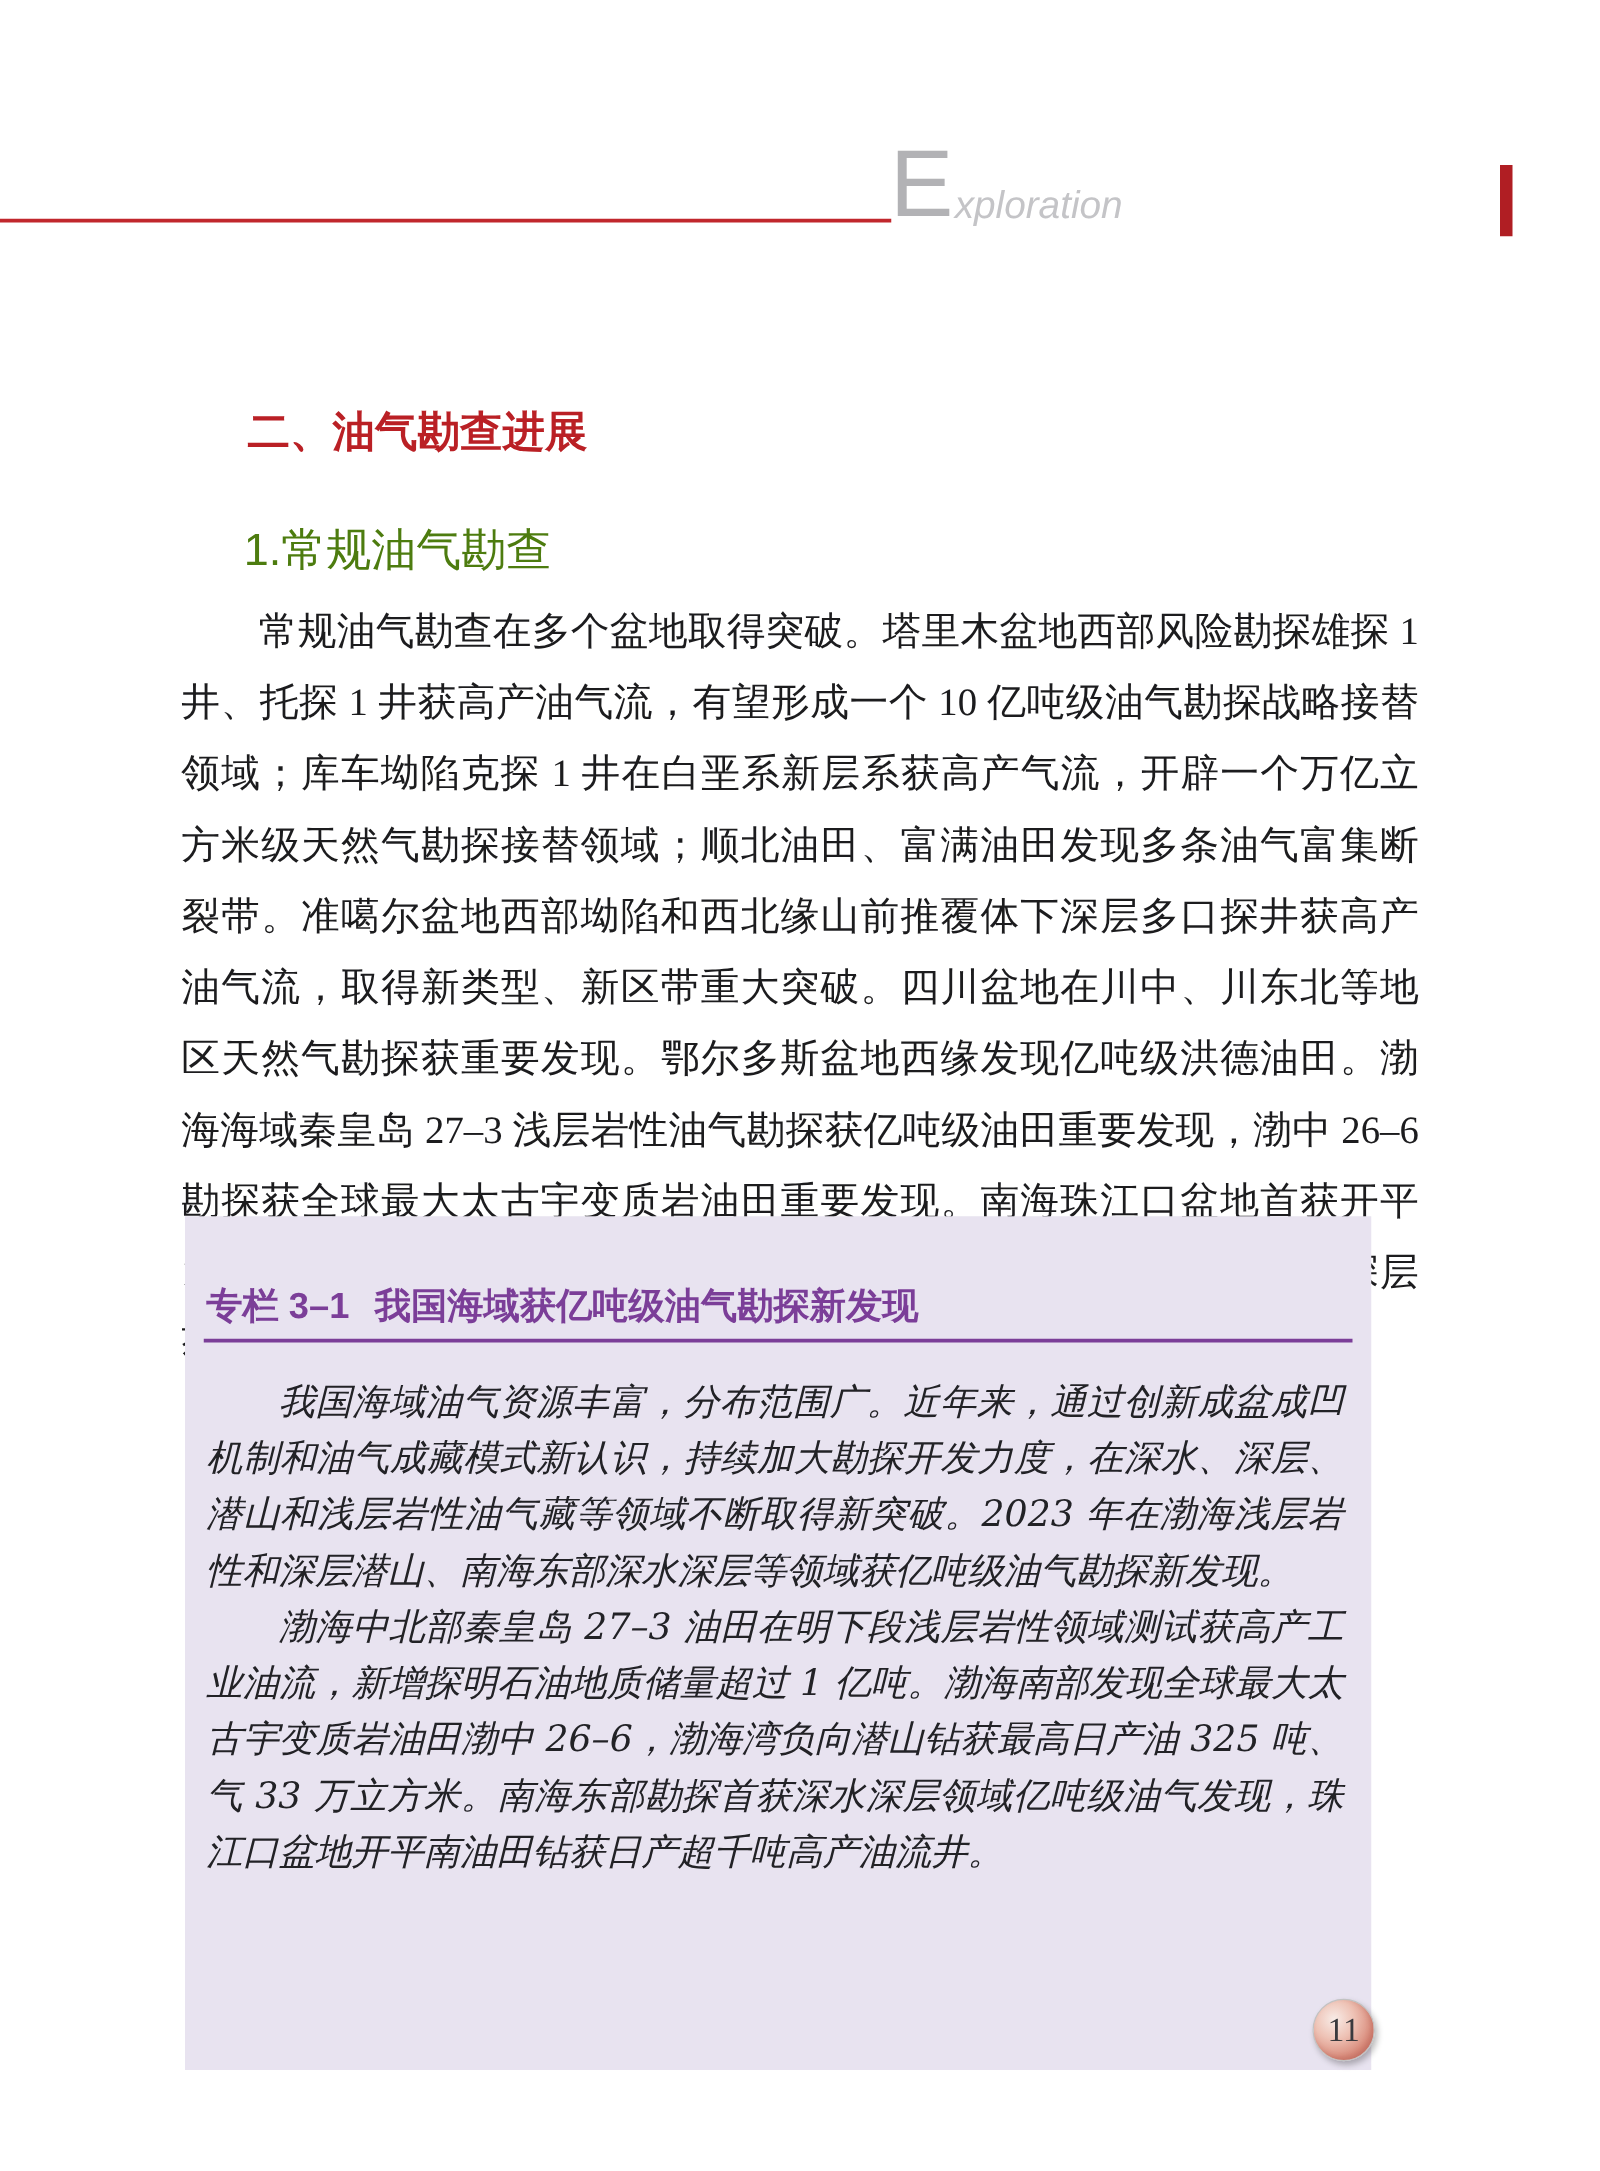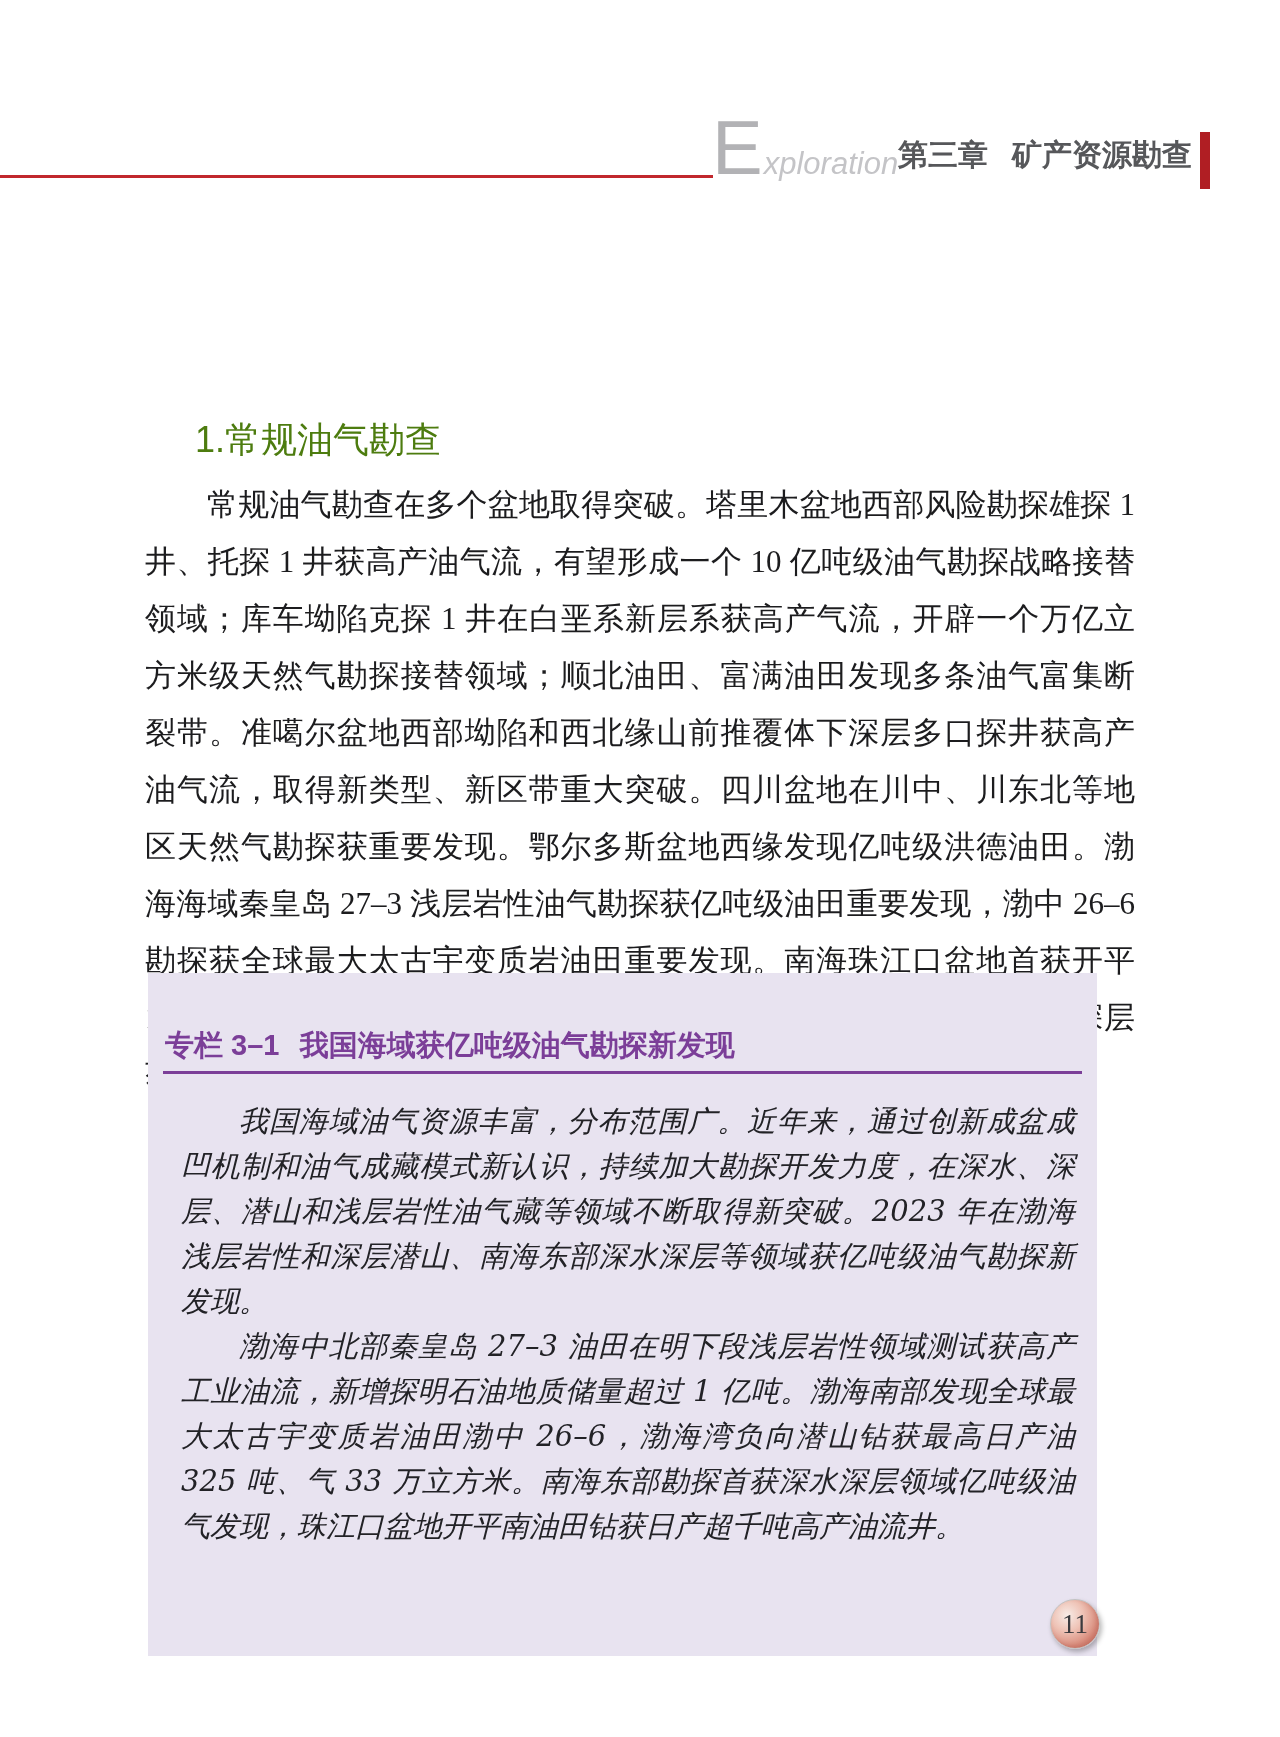--- a/index.html
+++ b/index.html
@@ -51,21 +51,21 @@
   .box-title-row{
     padding:56px 15px 0 17px;white-space:nowrap;
     font-family:"Liberation Sans","DejaVu Sans",sans-serif;
     font-size:29px;font-weight:bold;color:#7b3e98;line-height:1.15;
   }
   .box-title-row .box-label{margin-right:0.7em;}
   .box-title-underline{
     margin:9px 15px 0 15px;height:0;border:none;border-bottom:3px solid #7b3e98;
   }
   .box-body{
-    padding:25px 22px 0 33px;
+    padding:25px 22px 0 17px;
   }
   .box-paragraph{
     margin:0;font-size:29px;line-height:45px;text-align:justify;text-indent:2em;
     font-style:italic;color:#222226;
     font-family:"DejaVu Serif","Liberation Serif",serif;
   }
   
   .page-badge{
     position:absolute;left:1050px;top:1599px;width:48px;height:48px;border-radius:50%;
     background:radial-gradient(circle at 34% 32%, #f8ece7 0%, #eec2b5 35%, #d98c7c 68%, #c86f62 100%);
@@ -83,25 +83,23 @@
 
 <div class="page">
 
   <div class="header-rule"></div>
 
   <div class="logo">
     <span class="logo-e">E</span>
     <span class="logo-rest">xploration</span>
   </div>
 
-  <div class="chapter">
-    <span class="chapter-label">第三章</span><span>矿产资源勘查</span>
-  </div>
   <div class="chapter-accent-bar"></div>
 
+  <h1 class="section-heading">二、油气勘查进展</h1>
 
   <h2 class="subsection-heading">1.常规油气勘查</h2>
 
   <p class="body-paragraph">常规油气勘查在多个盆地取得突破。塔里木盆地西部风险勘探雄探 1 井、托探 1 井获高产油气流，有望形成一个 10 亿吨级油气勘探战略接替领域；库车坳陷克探 1 井在白垩系新层系获高产气流，开辟一个万亿立方米级天然气勘探接替领域；顺北油田、富满油田发现多条油气富集断裂带。准噶尔盆地西部坳陷和西北缘山前推覆体下深层多口探井获高产油气流，取得新类型、新区带重大突破。四川盆地在川中、川东北等地区天然气勘探获重要发现。鄂尔多斯盆地西缘发现亿吨级洪德油田。渤海海域秦皇岛 27–3 浅层岩性油气勘探获亿吨级油田重要发现，渤中 26–6 勘探获全球最大太古宇变质岩油田重要发现。南海珠江口盆地首获开平 11–4 深水深层亿吨级油田发现，番禺 10–6 和惠州 26–6 北两个浅水深层获规模油气田发现。</p>
 
   <section class="callout-box">
     <div class="box-title-row">
       <span class="box-label">专栏 3–1</span><span>我国海域获亿吨级油气勘探新发现</span>
     </div>
     <hr class="box-title-underline">

